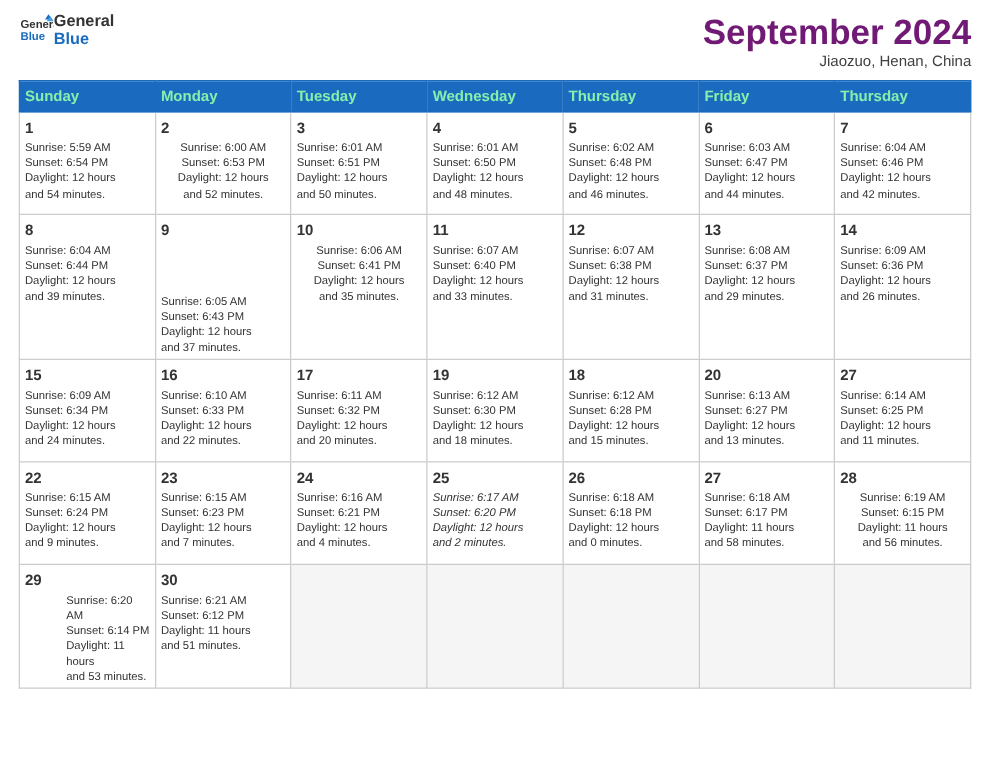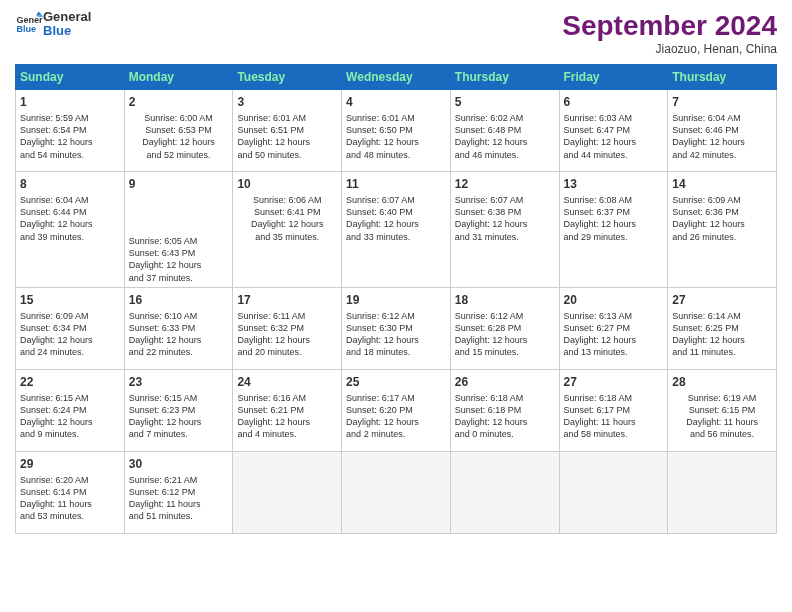--- a/index.html
+++ b/index.html
@@ -292,21 +292,21 @@
           </td>
           <td>
             <span class="day-num">24</span>
             <div class="day-info" style="white-space: pre-wrap;">Sunrise: 6:16 AM
 Sunset: 6:21 PM
 Daylight: 12 hours
 and 4 minutes.</div>
           </td>
           <td>
             <span class="day-num">25</span>
-            <div class="day-info" style="white-space: pre-wrap;">Sunrise: 6:17 AM
+            <div class="day-info" style="white-space: pre-wrap; font-style: italic;">Sunrise: 6:17 AM
 Sunset: 6:20 PM
 Daylight: 12 hours
 and 2 minutes.</div>
           </td>
           <td>
             <span class="day-num">26</span>
             <div class="day-info" style="white-space: pre-wrap;">Sunrise: 6:18 AM
 Sunset: 6:18 PM
 Daylight: 12 hours
 and 0 minutes.</div>
@@ -322,21 +322,21 @@
             <span class="day-num">28</span>
             <div class="day-info" style="white-space: pre-wrap; text-align: center;">Sunrise: 6:19 AM
 Sunset: 6:15 PM
 Daylight: 11 hours
 and 56 minutes.</div>
           </td>
         </tr>
         <tr>
           <td>
             <span class="day-num">29</span>
-            <div class="day-info" style="white-space: pre-wrap;">Sunrise: 6:20 AM
+            <div class="day-info" style="white-space: pre-wrap; margin-left: 33px;">Sunrise: 6:20 AM
 Sunset: 6:14 PM
 Daylight: 11 hours
 and 53 minutes.</div>
           </td>
           <td>
             <span class="day-num">30</span>
             <div class="day-info" style="white-space: pre-wrap;">Sunrise: 6:21 AM
 Sunset: 6:12 PM
 Daylight: 11 hours
 and 51 minutes.</div>

